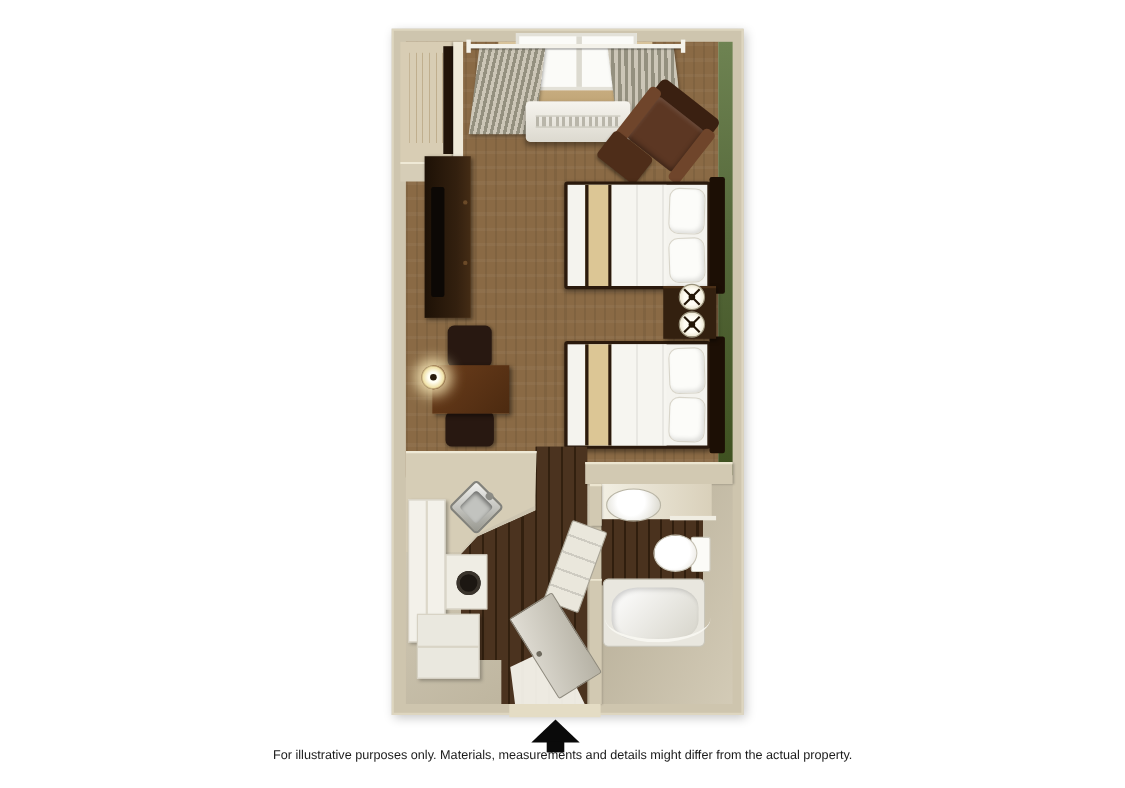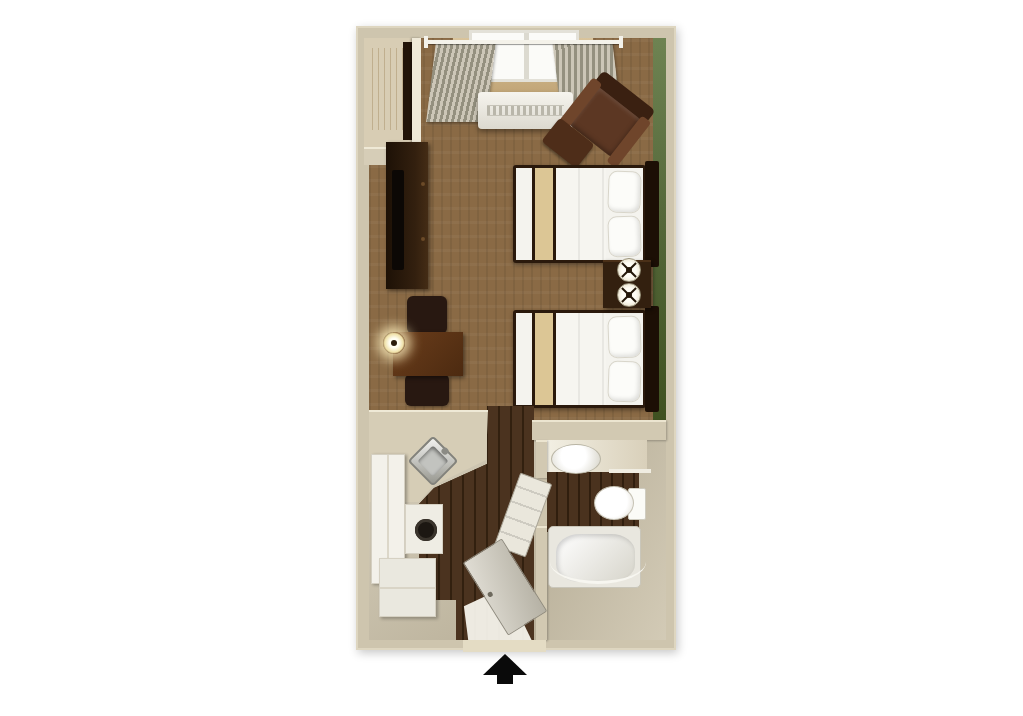--- a/index.html
+++ b/index.html
@@ -269,13 +269,14 @@
     <div class="entry-light"></div>
     <div class="entry-threshold"></div>
     <div class="bath-door"></div>
     <div class="entry-door">
       <div class="knob"></div>
     </div>
   </div>
 
   <div class="arrow-head"></div>
   <div class="arrow-stem"></div>
+  <div id="caption">For illustrative purposes only.  Materials, measurements and details might differ from the actual property.</div>
 </div>
 
 </body></html>

